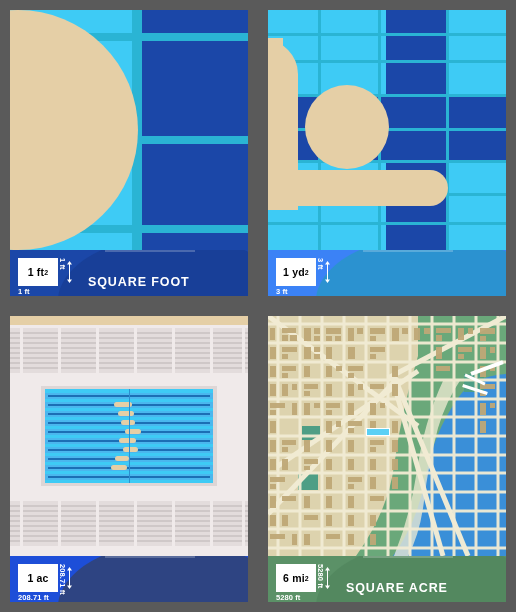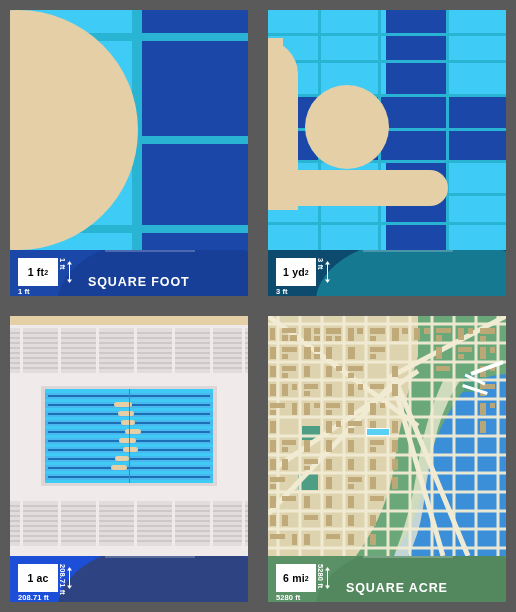--- a/index.html
+++ b/index.html
@@ -223,21 +223,21 @@
         <div class="p2-line" style="left:0;   top:212px; width:238px; height:3px;"></div>
         <div class="p2-line" style="left:50px;  top:0; width:3px; height:240px;"></div>
         <div class="p2-line" style="left:110px; top:0; width:3px; height:240px;"></div>
         <div class="p2-line" style="left:178px; top:0; width:3px; height:240px;"></div>
 
         <div class="p2-neck"></div>
         <div class="p2-shoulder"></div>
         <div class="p2-arm"></div>
         <div class="p2-head"></div>
       </div>
-      <div class="labelbar" style="background:#0c4a6e">
+      <div class="labelbar" style="background:#3b82f6">
         <div class="swoosh" style="background:#1fa0b0"></div>
         <div class="topline"></div>
         <div class="badge">
           <span>1 yd</span>
             <sup>2</sup>
         </div>
         <svg class="arrow-v" viewBox="0 0 7 22">
           <line x1="3.5" y1="2" x2="3.5" y2="20" stroke="#fff" stroke-width="1"></line>
           <polygon points="3.5,0 6,3.5 1,3.5" fill="#fff"></polygon>
           <polygon points="3.5,22 6,18.5 1,18.5" fill="#fff"></polygon>

